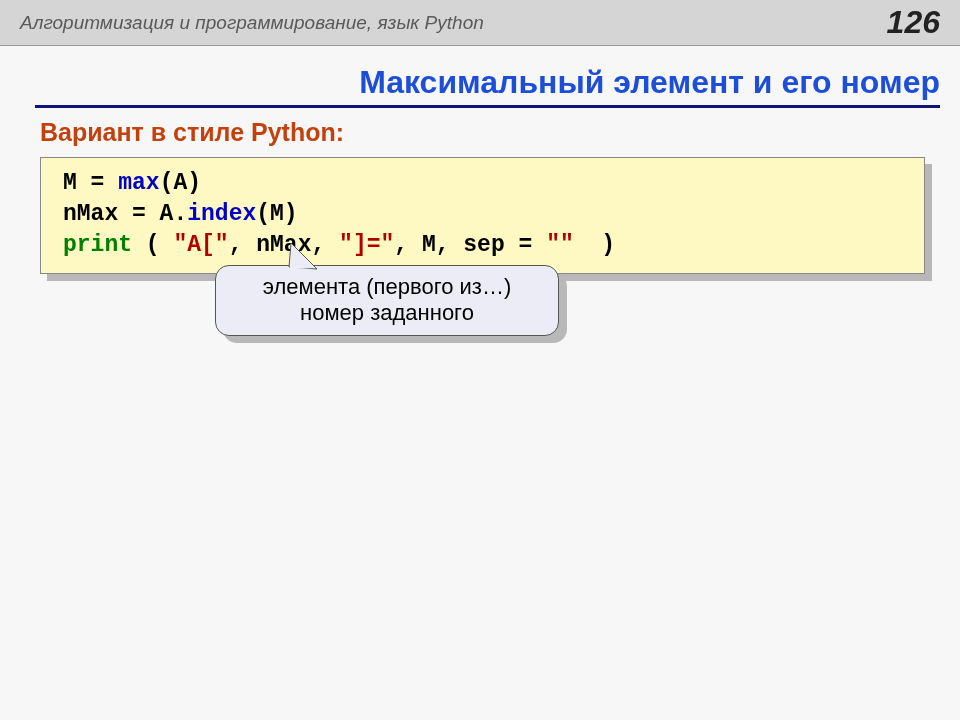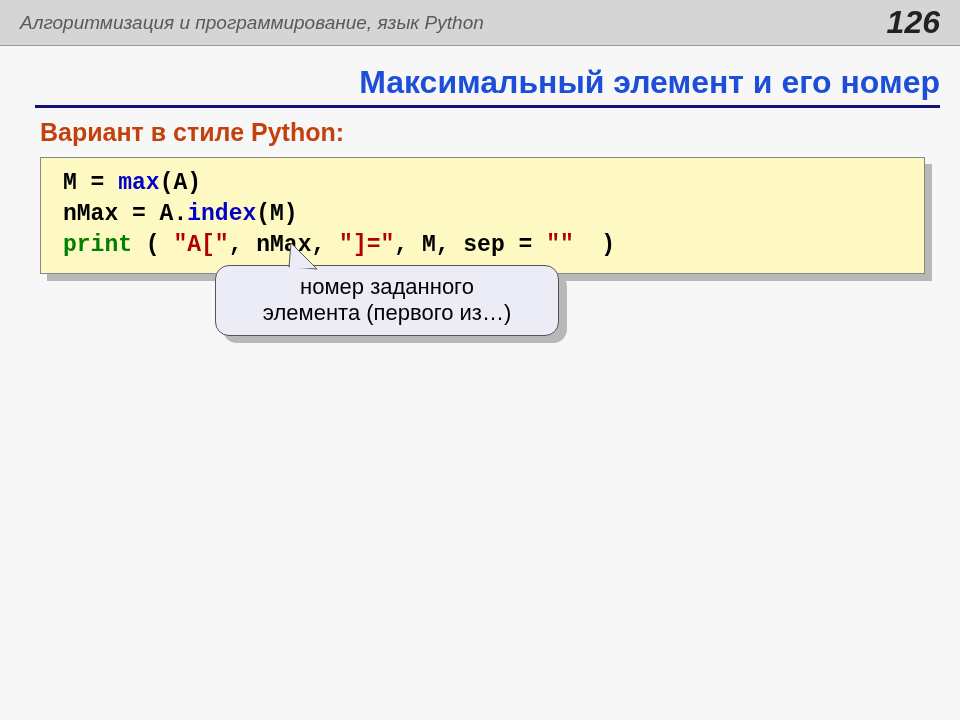--- a/index.html
+++ b/index.html
@@ -138,16 +138,16 @@
 
 <div class="callout-wrapper">
   <div class="callout-shadow"></div>
   <div class="callout-pointer">
     <svg width="36" height="30">
       <polygon points="4,0 30,26 2,24" fill="#ececf6" stroke="#555" stroke-width="1"></polygon>
       <polygon points="3,22 29,25 3,26" fill="#ececf6"></polygon>
     </svg>
   </div>
   <div class="callout">
+    <div>элемента (первого из…)</div>
     <div>номер заданного</div>
-    <div>элемента (первого из…)</div>
   </div>
 </div>
 
 </body></html>

